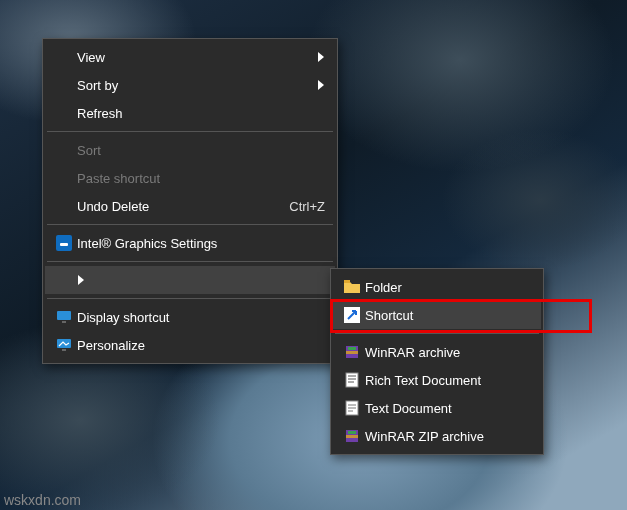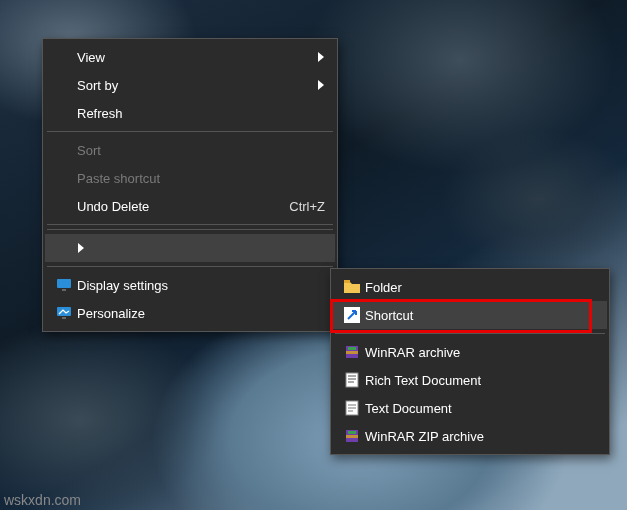--- a/index.html
+++ b/index.html
@@ -25,21 +25,21 @@
   }
   .menu {
     position: absolute;
     background: #2b2b2b;
     color: #fff;
     box-shadow: 2px 4px 10px rgba(0,0,0,.5);
     border: 1px solid #555;
     padding: 4px 2px;
   }
   .menu.primary { left: 42px; top: 38px; width: 296px; }
-  .menu.sub { left: 330px; top: 268px; width: 280px; }
+  .menu.sub { left: 330px; top: 268px; width: 214px; }
   .row {
     display: flex;
     align-items: center;
     height: 28px;
     padding: 0 10px 0 6px;
     position: relative;
   }
   .row.item:hover, .row.selected { background: #414141; }
   .row.disabled { color: #7a7a7a; }
   .icon-col {
@@ -117,20 +117,29 @@
     <span class="label">Paste shortcut</span>
   </div>
   <div class="row item">
     <span class="icon-col"></span>
     <span class="label">Undo Delete</span>
     <span class="shortcut">Ctrl+Z</span>
   </div>
 
   <div class="sep"></div>
 
+  <div class="row item">
+    <span class="icon-col">
+      <svg class="icon-sq" viewBox="0 0 16 16">
+          <rect width="16" height="16" rx="2" fill="#0f6cbf"></rect>
+          <rect x="4" y="8" width="8" height="3" rx="1" fill="#fff"></rect>
+        </svg>
+    </span>
+    <span class="label">Intel® Graphics Settings</span>
+  </div>
 
   <div class="sep"></div>
 
   <div class="row item selected">
     <span class="icon-col"></span>
     <span class="chevron">
       <svg viewBox="0 0 6 10">
           <path d="M0 0 L6 5 L0 10 Z" fill="#fff"></path>
         </svg>
     </span>
@@ -138,21 +147,21 @@
 
   <div class="sep"></div>
 
   <div class="row item">
     <span class="icon-col">
       <svg class="icon-sq" viewBox="0 0 16 16">
           <rect x="1" y="2" width="14" height="9" rx="1" fill="#2a8fd8"></rect>
           <rect x="6" y="12" width="4" height="2" fill="#666"></rect>
         </svg>
     </span>
-    <span class="label">Display settings</span>
+    <span class="label">Display shortcut</span>
   </div>
   <div class="row item">
     <span class="icon-col">
       <svg class="icon-sq" viewBox="0 0 16 16">
           <rect x="1" y="2" width="14" height="9" rx="1" fill="#2a8fd8"></rect>
           <path d="M3 9 L7 5 L10 8 L13 6" stroke="#fff" stroke-width="1.2" fill="none"></path>
           <rect x="6" y="12" width="4" height="2" fill="#666"></rect>
         </svg>
     </span>
     <span class="label">Personalize</span>

